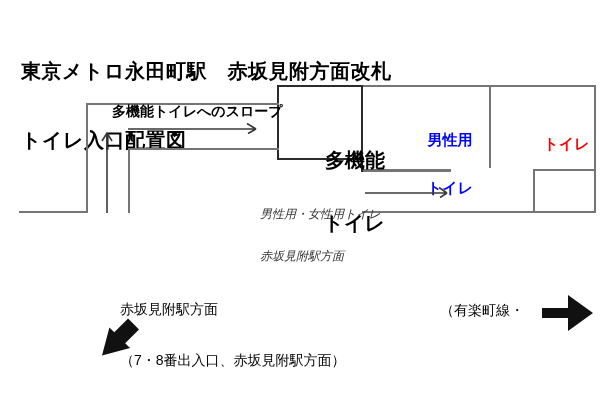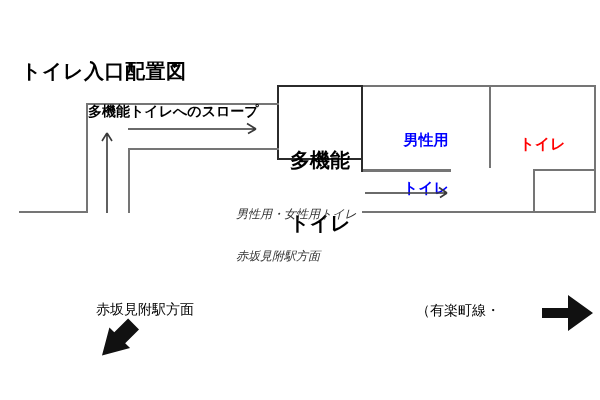--- a/index.html
+++ b/index.html
@@ -25,37 +25,38 @@
   .w-multi-right{left:361px;top:85px;width:2px;height:87px;}
   .w-multi-left{left:277px;top:85px;width:2px;height:75px;}
   .w-multi-bottom{left:277px;top:158px;width:86px;height:2px;}
   .w-multi-top{left:277px;top:85px;width:86px;height:2px;}
   .w-corridor-top{left:86px;top:103px;width:193px;height:2px;}
   .w-left{left:86px;top:103px;width:2px;height:110px;}
   .w-stub{left:19px;top:211px;width:69px;height:2px;}
   .w-inner{left:128px;top:148px;width:2px;height:65px;}
   .w-corridor-bottom{left:128px;top:148px;width:151px;height:2px;}
   
-  .lbl{white-space:pre;}
+  .lbl{white-space:pre;margin-left:24px;}
   .multi-slope{left:88px;top:104px;font-size:14px;font-weight:600;line-height:15px;}
-  .multi-room{left:279px;top:108px;width:82px;text-align:center;font-size:20px;font-weight:bold;line-height:21px;}
+  .multi-room{left:279px;top:108px;width:82px;text-align:right;font-size:20px;font-weight:bold;line-height:21px;}
   .mens{left:363px;top:100px;width:126px;text-align:center;font-size:15px;font-weight:bold;line-height:16px;color:var(--mens,#0000ff);}
   .womens{left:491px;top:104px;width:103px;text-align:center;font-size:15px;font-weight:bold;line-height:16px;color:var(--womens,#ff0000);}
   .mw-slope{left:236px;top:179px;font-size:12px;line-height:14px;color:var(--slope_text,#333);font-style:italic;}
   .gate-label{left:96px;top:267px;font-size:14px;line-height:17px;}
   .platform-label{left:416px;top:269px;font-size:14px;line-height:16.5px;}
   
   svg{display:block;}
   .arrow-line{stroke:var(--arrow_line,#3a3a3a);stroke-width:1.6;fill:none;}
   .big-arrow{fill:var(--big_arrow,#111);}
 </style>
 </head>
 <body>
 
 <div class="abs title">
+  <div>東京メトロ永田町駅　赤坂見附方面改札</div>
   <div>トイレ入口配置図</div>
 </div>
 
 <div class="abs">
   <div class="abs wall w-top"></div>
   <div class="abs wall w-right"></div>
   <div class="abs wall w-bottom"></div>
   <div class="abs wall w-notch-top"></div>
   <div class="abs wall w-notch-left"></div>
   <div class="abs wall w-divider"></div>
@@ -99,20 +100,21 @@
     <path class="arrow-line" d="M2,7 H84 M76,1.5 L84,7 M77,11.5 L84,7"></path>
   </svg>
 
   <svg class="abs" style="left:100px;top:130px;" width="14" height="84" viewBox="0 0 14 84">
     <path class="arrow-line" d="M7,83 V3 M2,11 L7,3 M12,11 L7,3"></path>
   </svg>
 </div>
 
 <div class="abs lbl gate-label">
   <div>赤坂見附駅方面</div>
+  <div>（7・8番出入口、赤坂見附駅方面）</div>
 </div>
 
 <svg class="abs" style="left:102px;top:318px;" width="37" height="38" viewBox="0 0 26.5 26.5">
   <polygon class="big-arrow" points="0,26.5 20.1,21.2 16.6,17.7 26.5,7.8 18.7,0 8.8,9.9 5.3,6.4"></polygon>
 </svg>
 
 <div class="abs lbl platform-label">
   <div>（有楽町線・</div>
   
   

